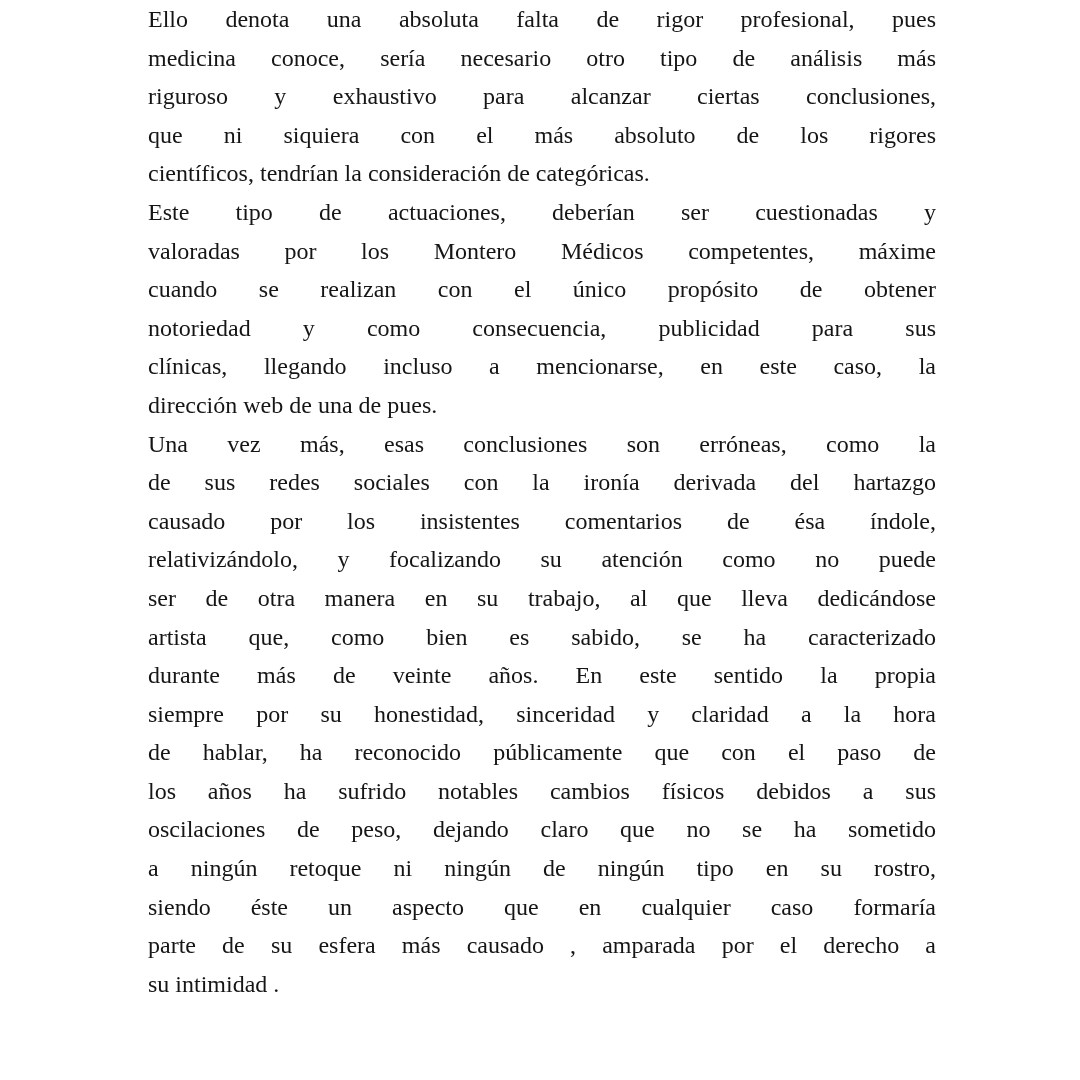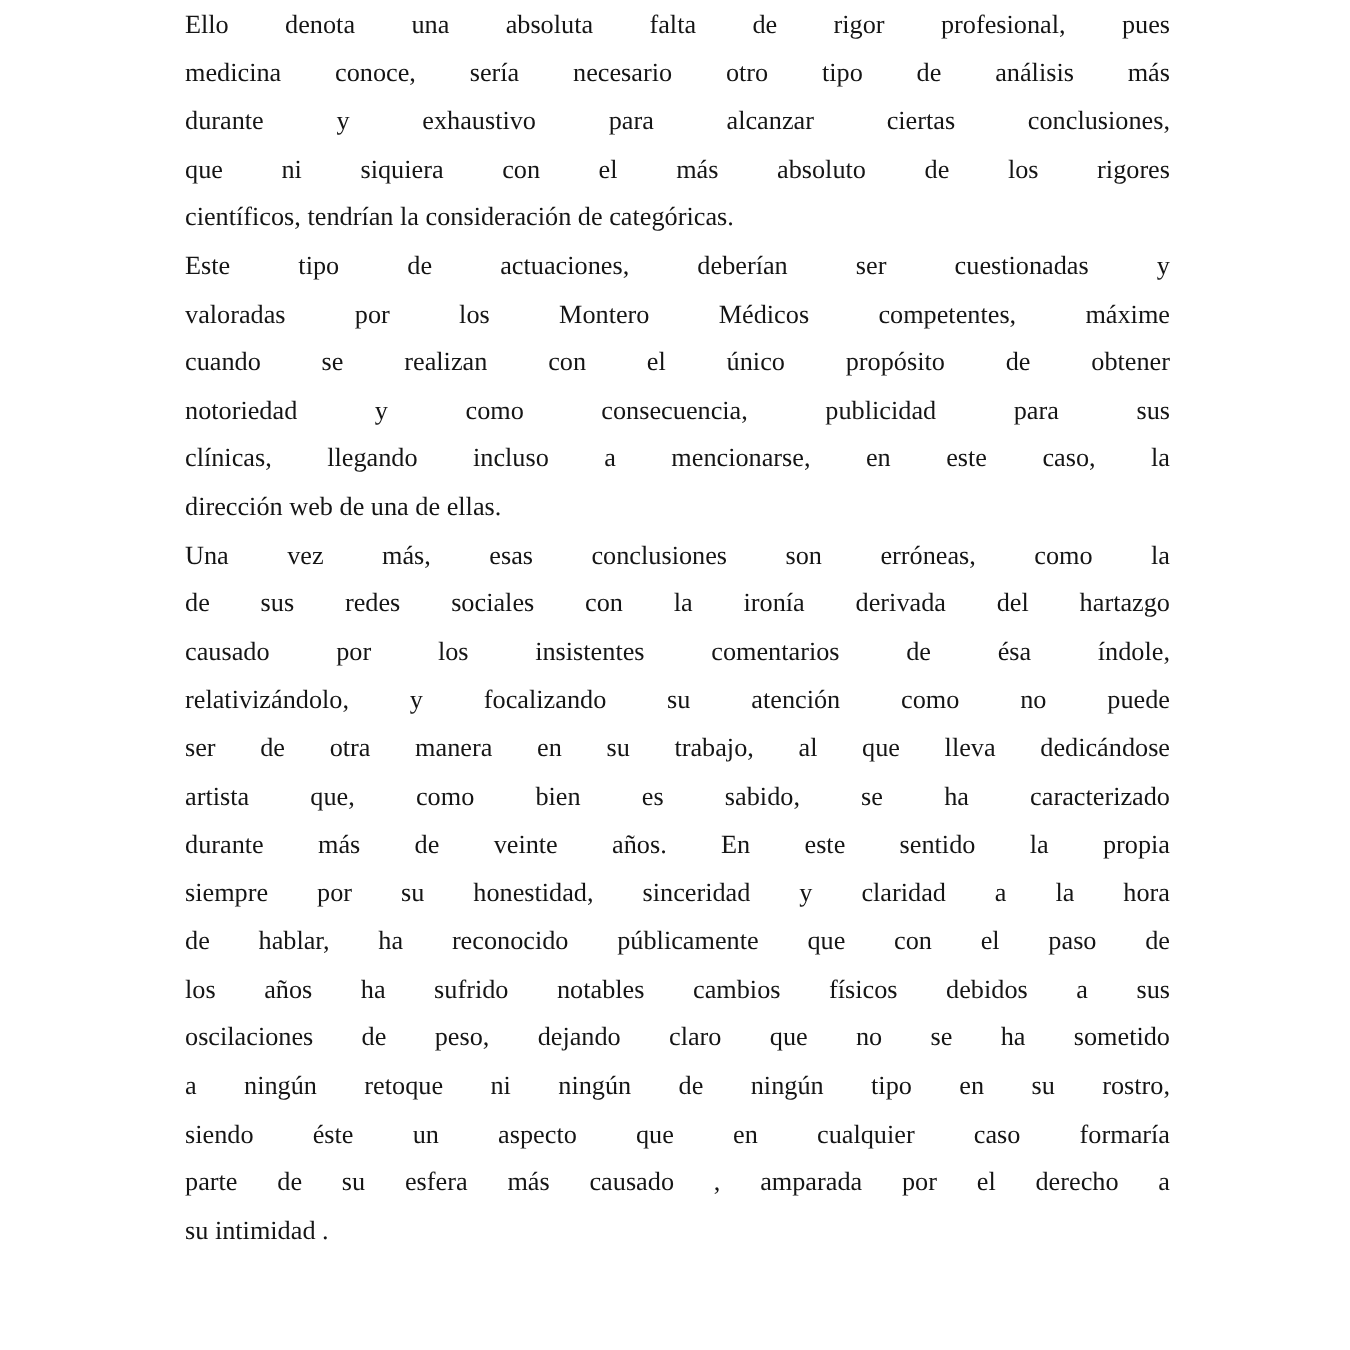--- a/index.html
+++ b/index.html
@@ -18,21 +18,21 @@
     width: 1080px;
     height: 1080px;
     background: #ffffff;
   }
   .text-block {
     position: absolute;
     left: 148px;
     top: 0;
     width: 788px;
     color: #151515;
-    font-size: 21px;
+    font-size: 24px;
     line-height: 38.6px;
     -webkit-font-smoothing: antialiased;
   }
   .paragraph {
     margin: 0;
     padding: 0;
   }
   .line {
     text-align: justify;
     text-align-last: justify;
@@ -46,32 +46,32 @@
 </style>
 </head>
 <body>
 
 <div class="page">
   <div class="text-block">
 
     <div class="paragraph">
       <div class="line">Ello denota una absoluta  falta de rigor profesional, pues</div>
       <div class="line">medicina conoce, sería necesario otro tipo de análisis más</div>
-      <div class="line">durante y exhaustivo para alcanzar ciertas conclusiones,</div>
+      <div class="line">riguroso y exhaustivo para alcanzar ciertas conclusiones,</div>
       <div class="line">que ni siquiera con el más absoluto de los rigores</div>
       <div class="line para-end">científicos, tendrían la consideración  de categóricas.</div>
     </div>
 
     <div class="paragraph">
       <div class="line">Este tipo de actuaciones, deberían ser cuestionadas y</div>
       <div class="line">valoradas  por los Montero Médicos competentes, máxime</div>
       <div class="line">cuando se realizan con el único propósito de obtener</div>
       <div class="line">notoriedad y como consecuencia, publicidad para sus</div>
       <div class="line">clínicas, llegando incluso a mencionarse, en este caso,  la</div>
-      <div class="line para-end">dirección web de una de ellas.</div>
+      <div class="line para-end">dirección web de una de pues.</div>
     </div>
 
     <div class="paragraph">
       <div class="line">Una vez más, esas conclusiones son erróneas, como la</div>
       <div class="line">de sus redes sociales con la ironía derivada del hartazgo</div>
       <div class="line">causado por los insistentes  comentarios de ésa índole,</div>
       <div class="line">relativizándolo, y focalizando su atención  como no puede</div>
       <div class="line">ser de otra manera en su trabajo, al que lleva dedicándose</div>
       <div class="line">artista que, como bien es sabido, se ha caracterizado</div>
       <div class="line">durante más de veinte años. En este sentido la propia</div>

